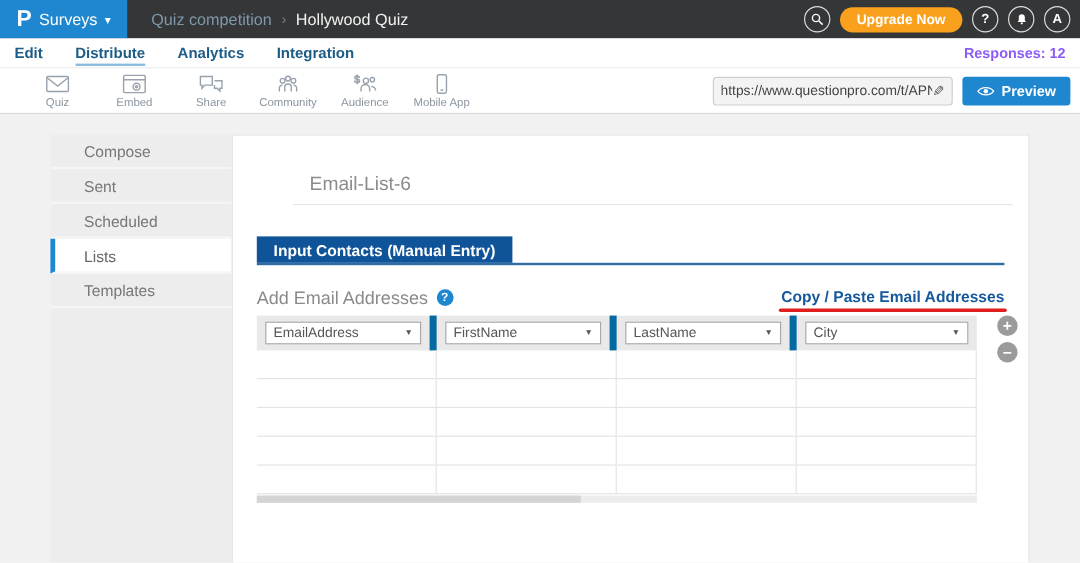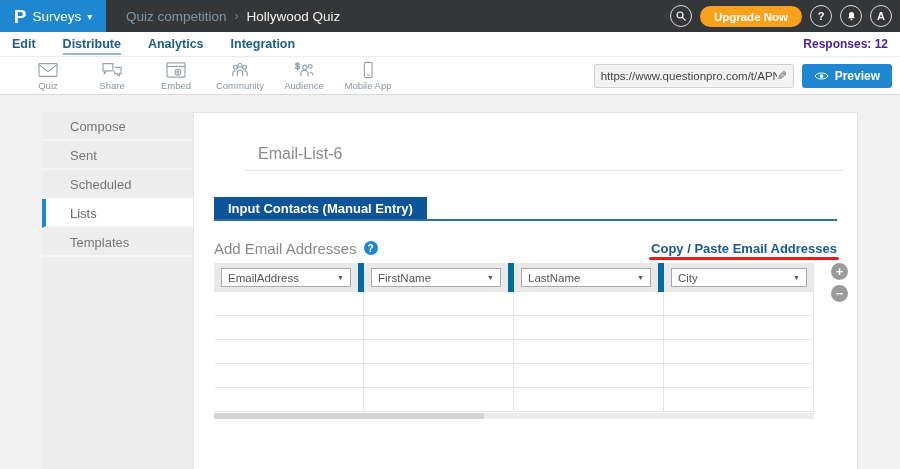--- a/index.html
+++ b/index.html
@@ -17,21 +17,21 @@
   .bc-sep { color:#74828c; font-size:12px; }
   .bc-current { color:#f2f2f2; }
   .topbar-right { margin-left:auto; display:flex; align-items:flex-end; gap:8px; padding-right:8px; }
   .circle-btn { width:22px; height:22px; border:1.6px solid #dcdcdc; border-radius:50%; display:flex; align-items:center; justify-content:center; color:#fff; font-size:11px; font-weight:bold; cursor:pointer; background:transparent; }
   .upgrade-btn { height:21px; padding:0 14px; border-radius:11px; background:#f9a11c; color:#fff; font-size:11.5px; font-weight:bold; display:flex; align-items:center; cursor:pointer; border:none; }
 
   
   .navrow { position:absolute; left:0; top:32px; width:900px; height:25px; background:#fff; display:flex; align-items:center; padding:0 12px; border-bottom:1px solid #ececec; }
   .nav-item { margin-right:27px; font-size:12.5px; font-weight:bold; color:#1d5c87; cursor:pointer; }
   .nav-item.active span { border-bottom:2px solid #8cbcdd; padding-bottom:2px; }
-  .responses { margin-left:auto; font-size:12px; font-weight:bold; color:#4c1d95; cursor:pointer; }
+  .responses { margin-left:auto; font-size:12px; font-weight:bold; color:#8b5cf6; cursor:pointer; }
 
   
   .toolbar { position:absolute; left:0; top:57px; width:900px; height:38px; background:#fff; border-bottom:1px solid #d9d9d9; display:flex; align-items:center; }
   .tool-items { display:flex; align-items:flex-start; padding-left:16px; }
   .tool-item { width:64px; display:flex; flex-direction:column; align-items:center; gap:1px; cursor:pointer; }
   .tool-item svg { width:22px; height:18px; stroke:#98a2ad; fill:none; stroke-width:1.3; }
   .tool-label { font-size:9.5px; color:#8b95a0; white-space:nowrap; }
   .toolbar-right { margin-left:auto; display:flex; align-items:center; gap:8px; padding-right:8px; }
   .url-box { width:200px; height:24px; background:#f3f3f3; border:1px solid #cfcfcf; border-radius:3px; display:flex; align-items:center; padding:0 6px; }
   .url-box input { flex:1; border:none; background:transparent; font-size:11.5px; color:#444; outline:none; min-width:0; font-family:"Liberation Sans", sans-serif; }
@@ -129,33 +129,33 @@
     <div class="tool-items">
       <div class="tool-item">
         <svg viewBox="0 0 24 20">
             <rect x="2" y="3" width="20" height="14" rx="1"></rect>
             <polyline points="2,4 12,12 22,4"></polyline>
           </svg>
         <span class="tool-label">Quiz</span>
       </div>
       <div class="tool-item">
         <svg viewBox="0 0 24 20">
-            <path d="M2 3 h11 v8 h-7 l-2.5 3 v-3 H2 Z"></path>
-            <path d="M15 7 h7 v7 h-2 v2.5 L17.5 14 H15 V11"></path>
-          </svg>
-        <span class="tool-label">Share</span>
-      </div>
-      <div class="tool-item">
-        <svg viewBox="0 0 24 20">
             <rect x="2" y="2" width="20" height="16" rx="1"></rect>
             <line x1="2" y1="6" x2="22" y2="6"></line>
             <circle cx="14" cy="12.5" r="3.2"></circle>
             <circle cx="14" cy="12.5" r="1"></circle>
           </svg>
         <span class="tool-label">Embed</span>
+      </div>
+      <div class="tool-item">
+        <svg viewBox="0 0 24 20">
+            <path d="M2 3 h11 v8 h-7 l-2.5 3 v-3 H2 Z"></path>
+            <path d="M15 7 h7 v7 h-2 v2.5 L17.5 14 H15 V11"></path>
+          </svg>
+        <span class="tool-label">Share</span>
       </div>
       <div class="tool-item">
         <svg viewBox="0 0 24 20">
             <circle cx="7" cy="7" r="2.2"></circle>
             <circle cx="12" cy="5" r="2.2"></circle>
             <circle cx="17" cy="7" r="2.2"></circle>
             <path d="M4 17 v-3 a3 3 0 0 1 3-3"></path>
             <path d="M20 17 v-3 a3 3 0 0 0 -3-3"></path>
             <path d="M9 17 v-4 a3 3 0 0 1 6 0 v4"></path>
           </svg>

